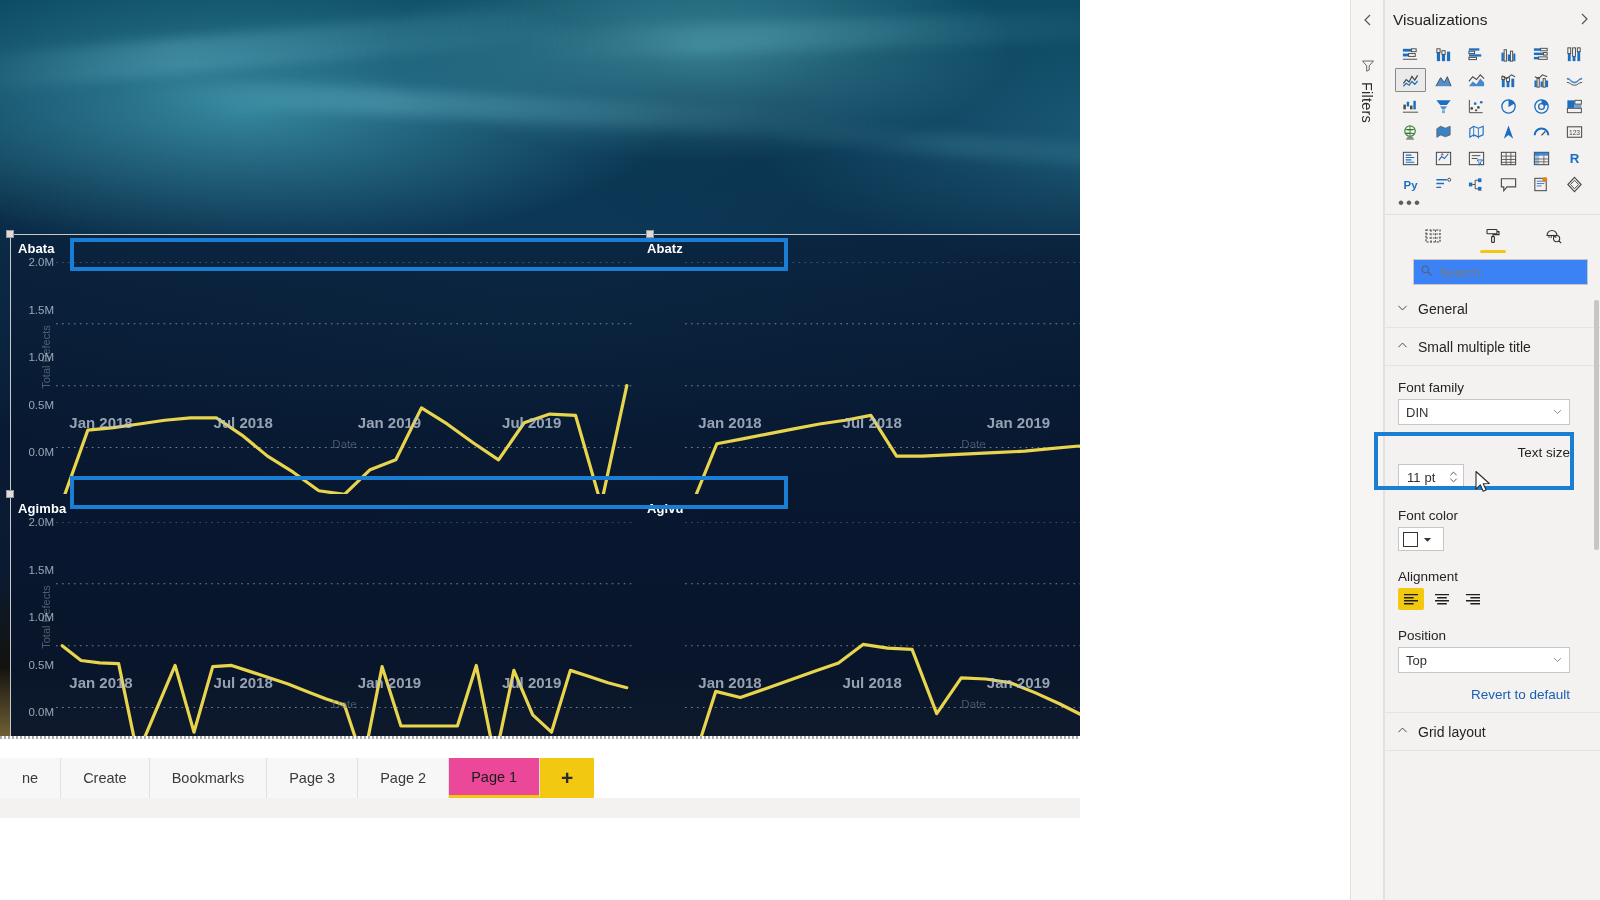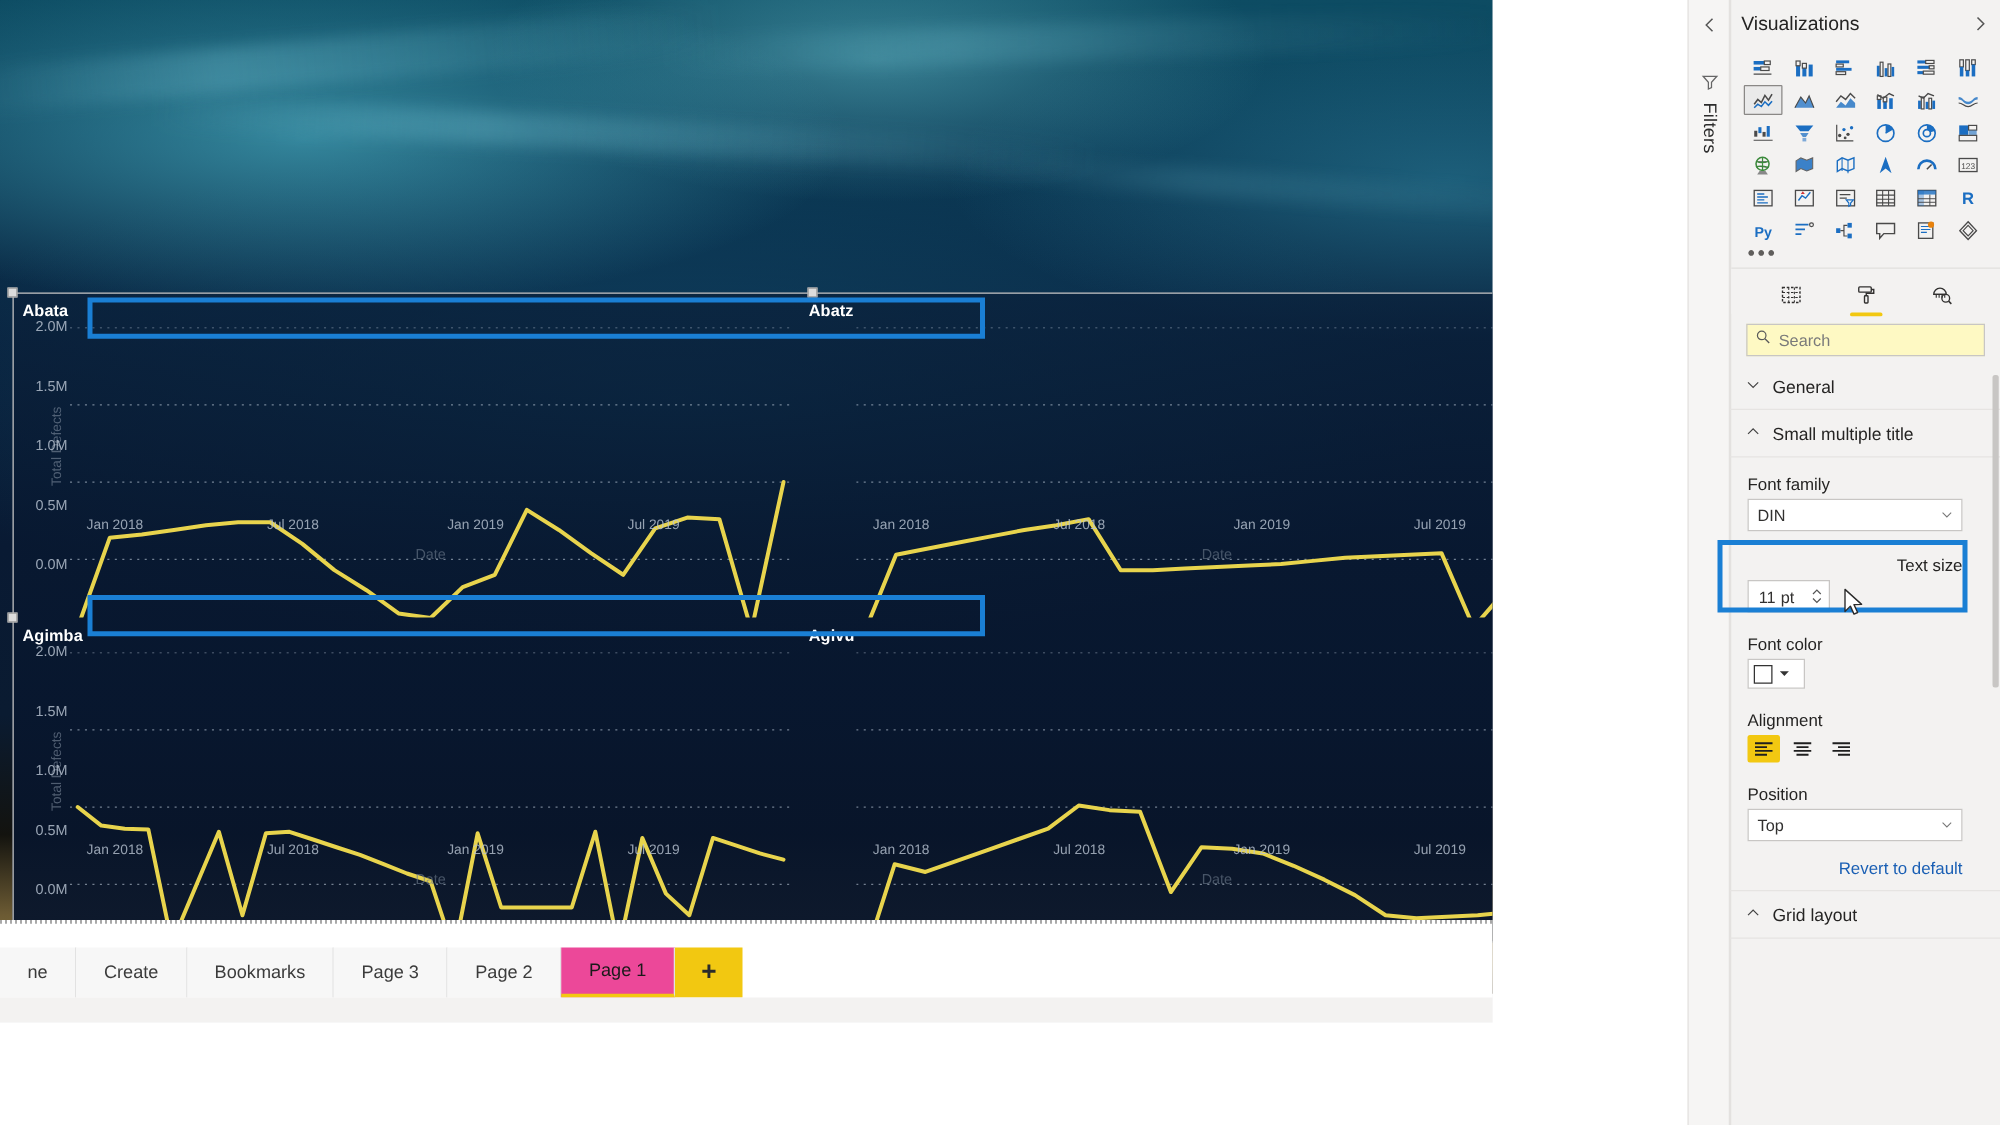--- a/index.html
+++ b/index.html
@@ -6,21 +6,21 @@
   html, body {
     width: 1600px; height: 900px;
     overflow: hidden;
     font-family: "Liberation Sans", sans-serif;
     background: #ffffff;
   }
   #app { position: relative; width: 1600px; height: 900px; }
 
   
   .report-area {
-    position: absolute; left: 0; top: 0; width: 1194px; height: 818px;
+    position: absolute; left: 0; top: 0; width: 1080px; height: 818px;
     background: #efefef;
     overflow: hidden;
   }
   .canvas-wallpaper {
     position: absolute; left: 0; top: 0; width: 1350px; height: 795px;
     background:
       radial-gradient(ellipse 700px 220px at 18% 14%, rgba(86,196,214,0.55) 0%, rgba(86,196,214,0) 62%),
       radial-gradient(ellipse 520px 190px at 52% 6%, rgba(120,214,224,0.40) 0%, rgba(120,214,224,0) 60%),
       radial-gradient(ellipse 620px 200px at 86% 18%, rgba(64,170,198,0.35) 0%, rgba(64,170,198,0) 65%),
       radial-gradient(ellipse 900px 300px at 40% 40%, rgba(18,86,120,0.55) 0%, rgba(9,28,56,0) 70%),
@@ -106,23 +106,24 @@
   .y-axis-title {
     position: absolute; left: 4px; top: 50%;
     transform: translateY(-50%) rotate(-90deg); transform-origin: center;
     color: #8a97a8; font-size: 11px; opacity: 0.55; white-space: nowrap;
     font-family: "Liberation Sans", sans-serif;
   }
   .x-ticks {
     position: absolute; left: 46px; right: 6px; bottom: 20px; height: 18px;
   }
   .x-tick-lbl {
-    position: absolute; color: #b9c4d2; font-size: 11px; opacity: 0.80;
+    position: absolute; color: #b9c4d2; font-size: 15px; opacity: 0.80;
     transform: translateX(-4px); white-space: nowrap;
     font-family: "Liberation Sans", sans-serif;
+    font-weight: bold;
   }
   .x-axis-title {
     position: absolute; left: 46px; right: 6px; bottom: 2px;
     text-align: center; color: #6f7d8e; font-size: 11.5px; opacity: 0.6;
     font-family: "Liberation Sans", sans-serif;
   }
   .series-svg { position: absolute; left: 46px; right: 6px; top: 0; bottom: 42px; }
 
   .chart-scroll {
     position: absolute; right: 4px; top: 24px; width: 9px; height: 258px;
@@ -224,21 +225,21 @@
   .ptab-ico {
     position: relative; width: 30px; height: 30px;
     display: flex; align-items: center; justify-content: center; cursor: pointer;
     color: #323130;
   }
   .ptab-ico.active::after {
     content: ""; position: absolute; left: 2px; right: 2px; bottom: -2px;
     height: 3px; background: #f2c811; border-radius: 2px;
   }
   .search-box {
-    margin: 8px 12px 0 12px; height: 26px; background: #fef9c3;
+    margin: 8px 12px 0 28px; height: 26px; background: #3b82f6;
     border: 1px solid #c8c6c4; display: flex; align-items: center; gap: 6px;
     padding: 0 6px;
   }
   .search-box input {
     border: none; outline: none; font-size: 13px; color: #323130; width: 100%;
     font-family: "Liberation Sans", sans-serif; background: transparent;
   }
   .search-box input::placeholder { color: #7a7a7a; }
 
   .fmt-scroll {

